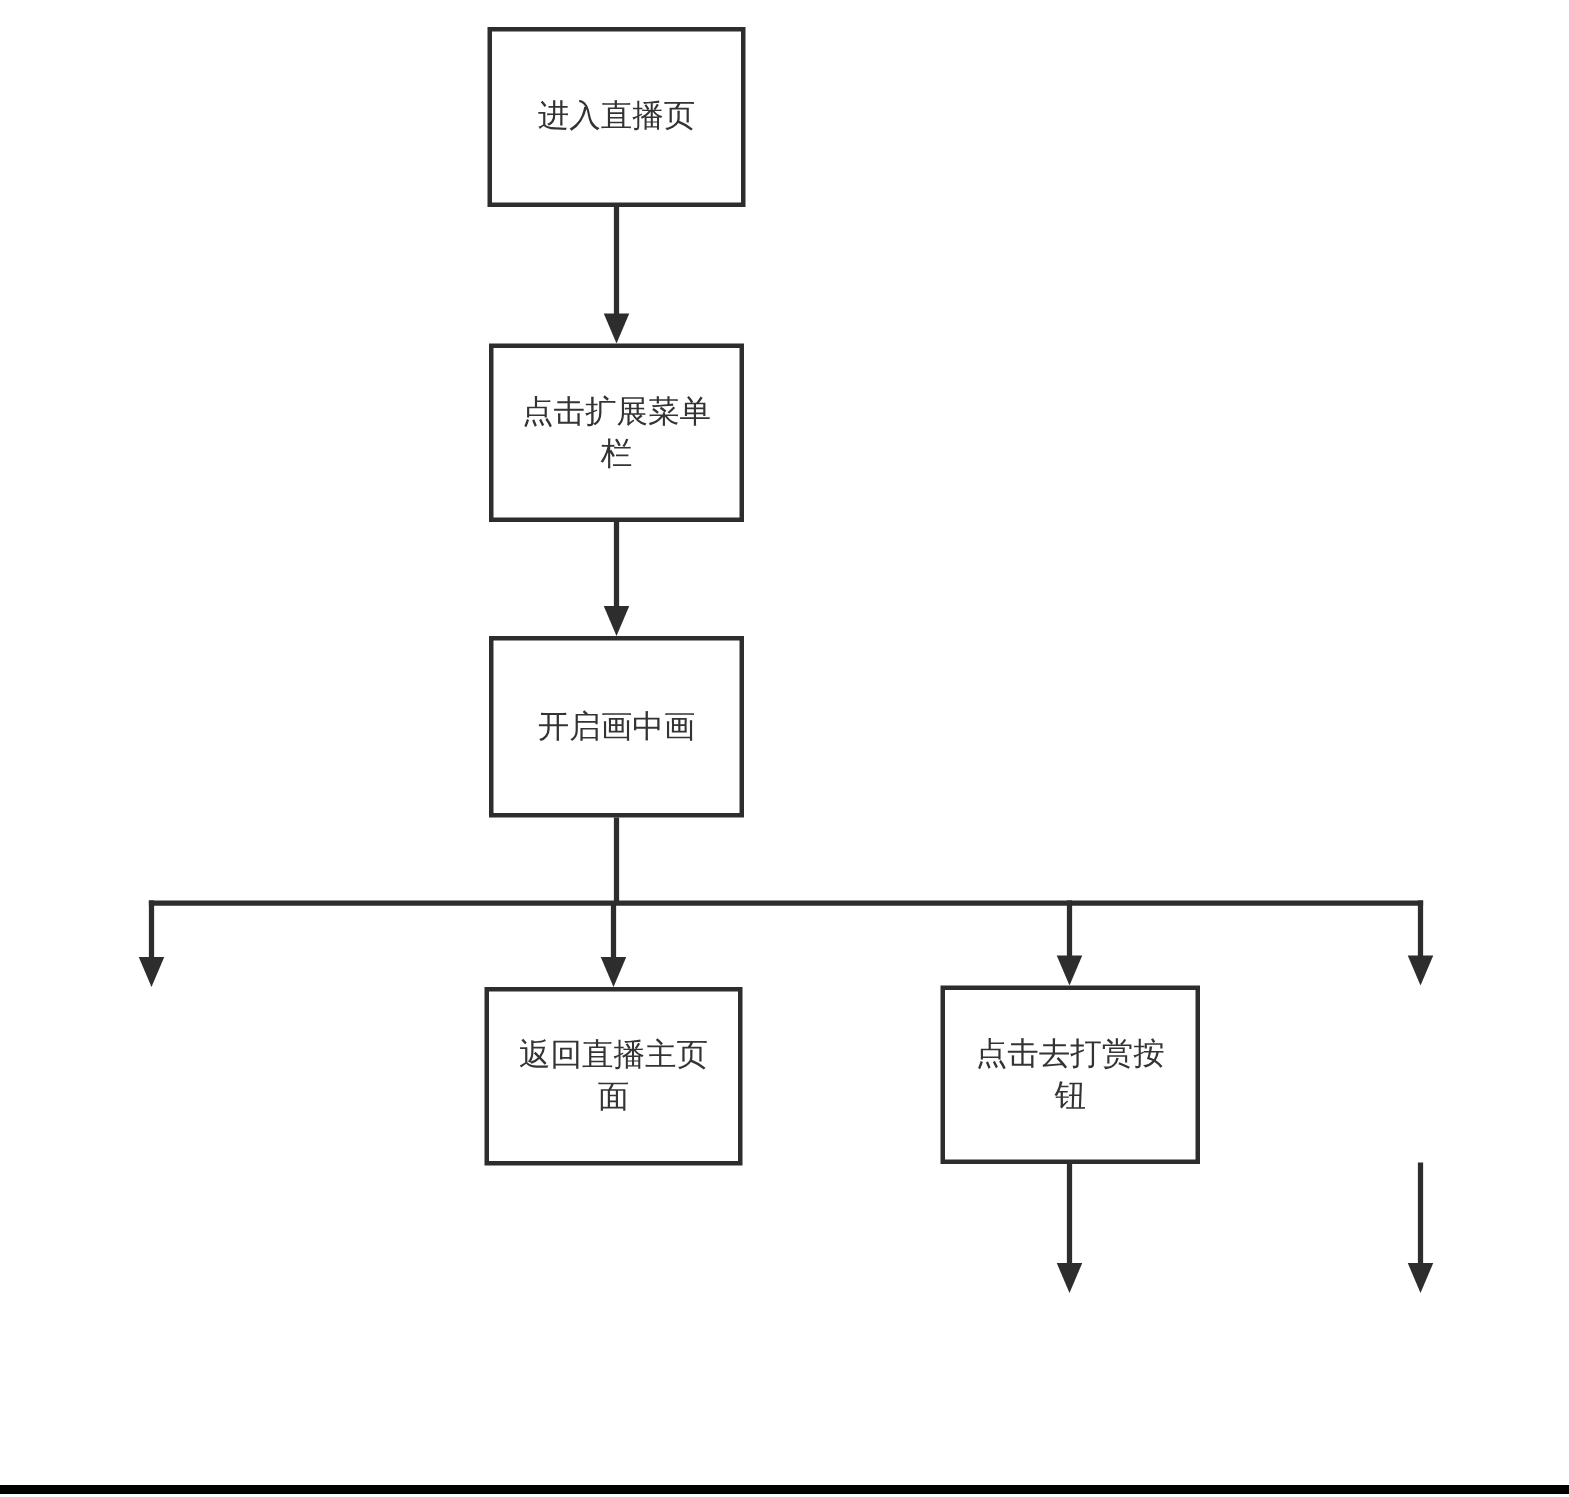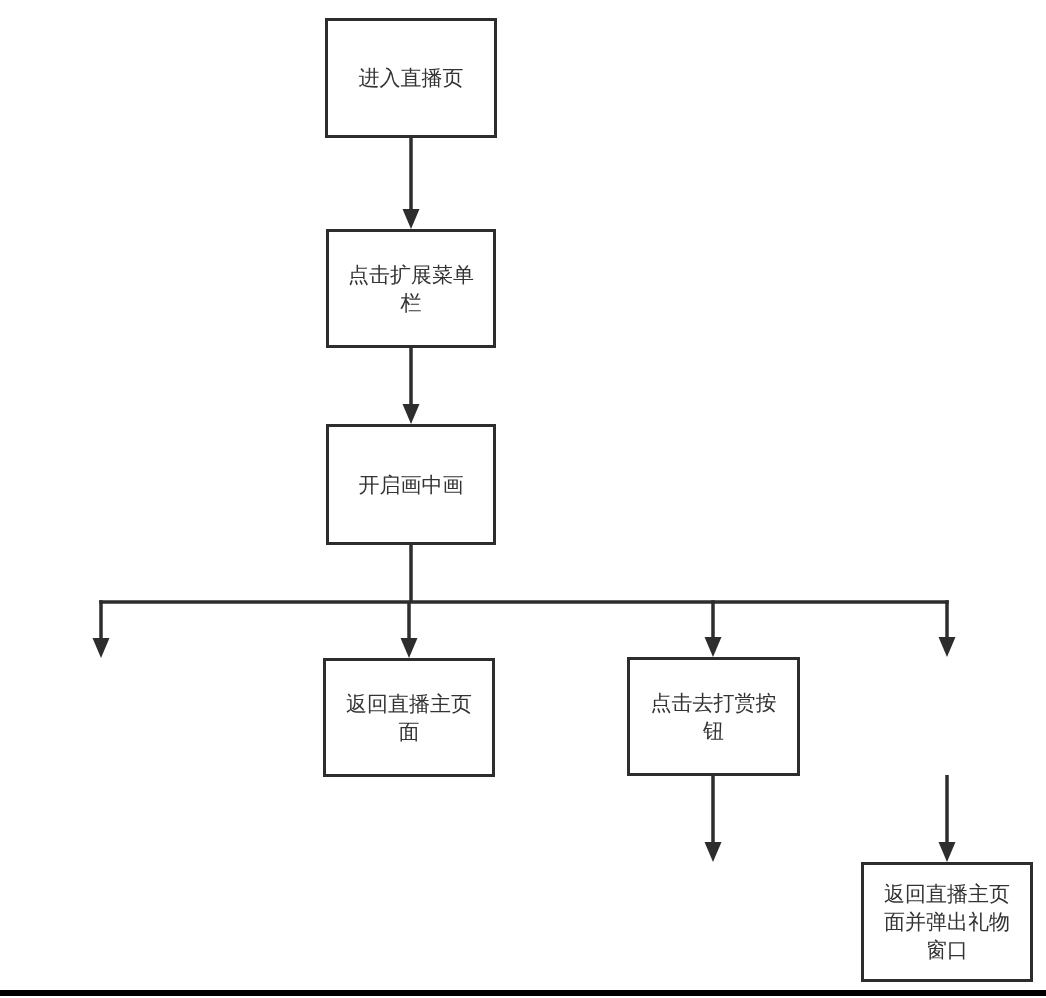--- a/index.html
+++ b/index.html
@@ -106,19 +106,16 @@
   <div class="node" style="left:323px;top:658px;width:172px;height:119px">
     <span>返回直播主页面</span>
   </div>
 
   <div class="node" style="left:627px;top:657px;width:173px;height:119px">
     <span>点击去打赏按钮</span>
   </div>
 
 
 
-  <div class="node" style="left:861px;top:862px;width:172px;height:120px">
-    <span>返回直播主页面并弹出礼物窗口</span>
-  </div>
 
   <div class="bottom-divider"></div>
 
 </div>
 
 </body></html>

